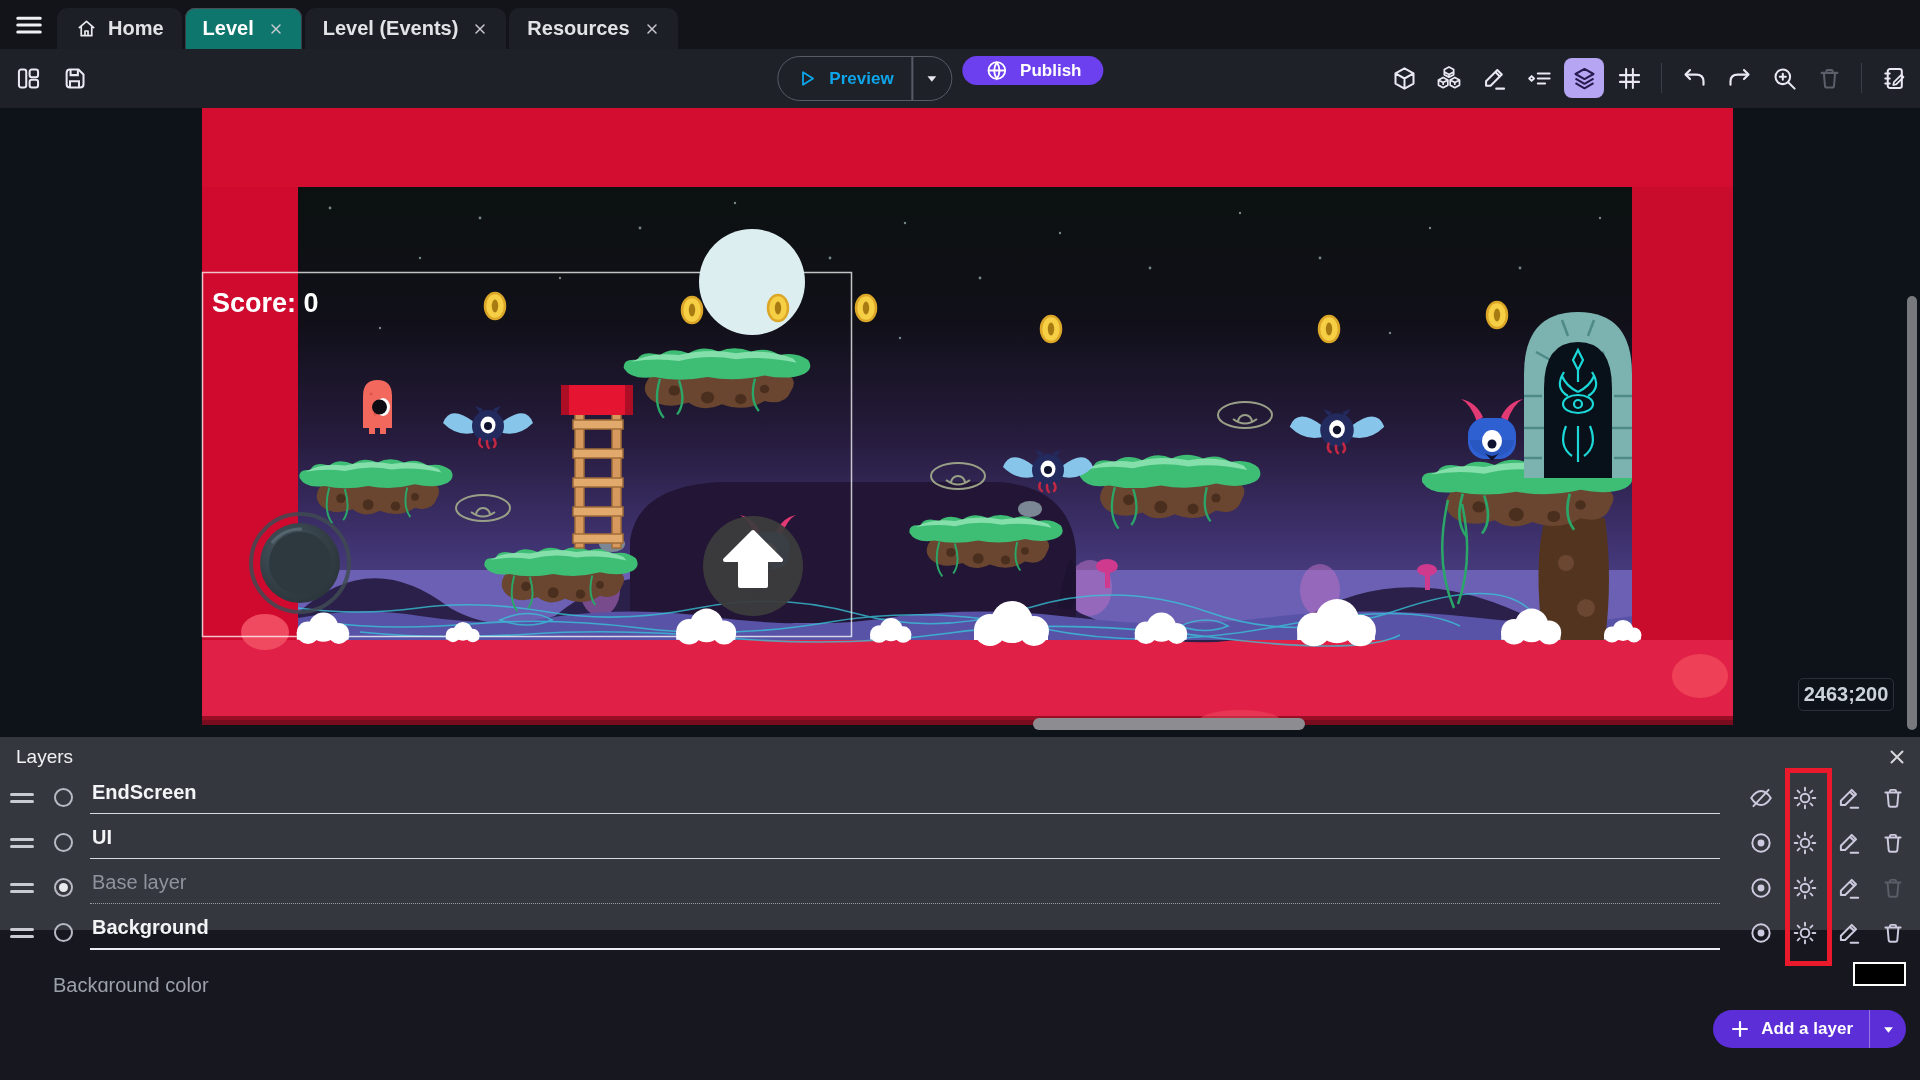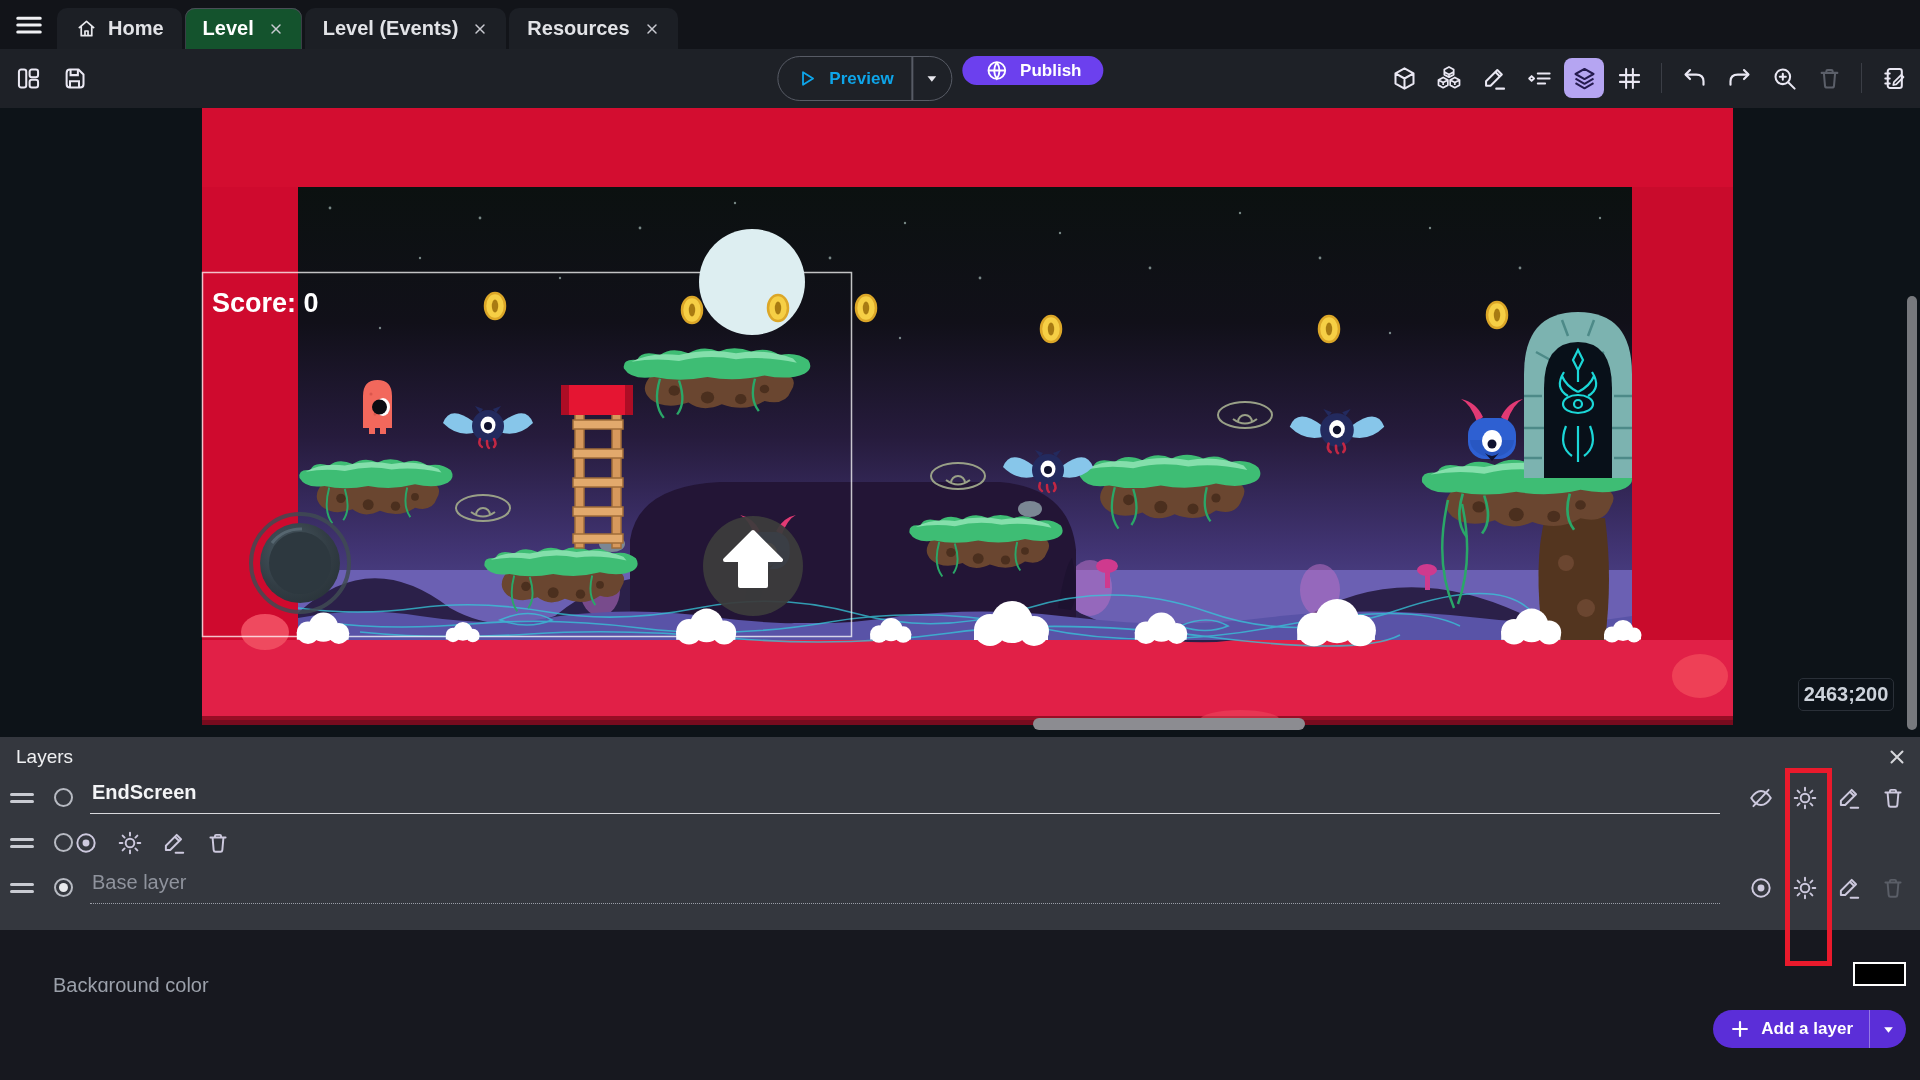--- a/index.html
+++ b/index.html
@@ -13,21 +13,21 @@
 
   
   .tabbar { position:absolute; left:0; top:0; width:1920px; height:49px; background:#121419;
     display:flex; align-items:flex-end; }
   .hamburger { position:absolute; left:12px; top:11px; width:34px; height:28px; color:#f0f1f4;
     cursor:pointer; display:flex; align-items:center; justify-content:center; }
   .tabs { display:flex; align-items:flex-end; gap:3px; margin-left:57px; }
   .tab { height:41px; border-radius:10px 10px 0 0; background:#1c1f25; color:#e2e3e7;
     display:flex; align-items:center; gap:10px; padding:0 18px; font-size:20px; font-weight:600;
     cursor:pointer; white-space:nowrap; }
-  .tab.active { background:#14532d; color:#ffffff; box-shadow:inset 0 1px 0 #4a4e57, inset 1px 0 0 #3a3e46, inset -1px 0 0 #3a3e46; }
+  .tab.active { background:#0f766e; color:#ffffff; box-shadow:inset 0 1px 0 #4a4e57, inset 1px 0 0 #3a3e46, inset -1px 0 0 #3a3e46; }
   .tab .ticon { color:#e7e8ec; }
   .tab .closex { color:#c9cad1; margin-left:4px; }
 
   
   .toolbar { position:absolute; left:0; top:49px; width:1920px; height:59px; background:#1e2127; }
   .tb-left { position:absolute; left:8px; top:9px; display:flex; gap:6px; }
   .icon-btn { width:40px; height:40px; border-radius:8px; display:flex; align-items:center;
     justify-content:center; color:#eae8f3; cursor:pointer; }
   .icon-btn.active { background:#b5a5f2; color:#241a4e; }
   .icon-btn.disabled { color:#5b5f69; }
@@ -605,20 +605,21 @@
             </div>
         </div>
       </div>
 
       <div class="lrow">
         <div class="handle">
             <span></span>
             <span></span>
           </div>
         <div class="radio"></div>
+        <div class="name-wrap">UI</div>
         <div class="row-icons">
           <div class="row-icon">
               <svg class="i" width="26" height="26">
                 <use href="#ic-eye"></use>
               </svg>
             </div>
           <div class="row-icon">
               <svg class="i" width="26" height="26">
                 <use href="#ic-sun"></use>
               </svg>
@@ -660,20 +661,50 @@
               </svg>
             </div>
           <div class="row-icon dim">
               <svg class="i" width="26" height="26">
                 <use href="#ic-trash"></use>
               </svg>
             </div>
         </div>
       </div>
 
+      <div class="lrow">
+        <div class="handle">
+            <span></span>
+            <span></span>
+          </div>
+        <div class="radio"></div>
+        <div class="name-wrap bright">Background</div>
+        <div class="row-icons">
+          <div class="row-icon">
+              <svg class="i" width="26" height="26">
+                <use href="#ic-eye"></use>
+              </svg>
+            </div>
+          <div class="row-icon">
+              <svg class="i" width="26" height="26">
+                <use href="#ic-sun"></use>
+              </svg>
+            </div>
+          <div class="row-icon">
+              <svg class="i" width="26" height="26">
+                <use href="#ic-pencil"></use>
+              </svg>
+            </div>
+          <div class="row-icon">
+              <svg class="i" width="26" height="26">
+                <use href="#ic-trash"></use>
+              </svg>
+            </div>
+        </div>
+      </div>
     </div>
 
     <div class="bgcolor-row">
       <div class="handle">
           <span></span>
           <span></span>
         </div>
       <div class="bgcolor-label">Background color</div>
     </div>
     <div class="swatch"></div>

